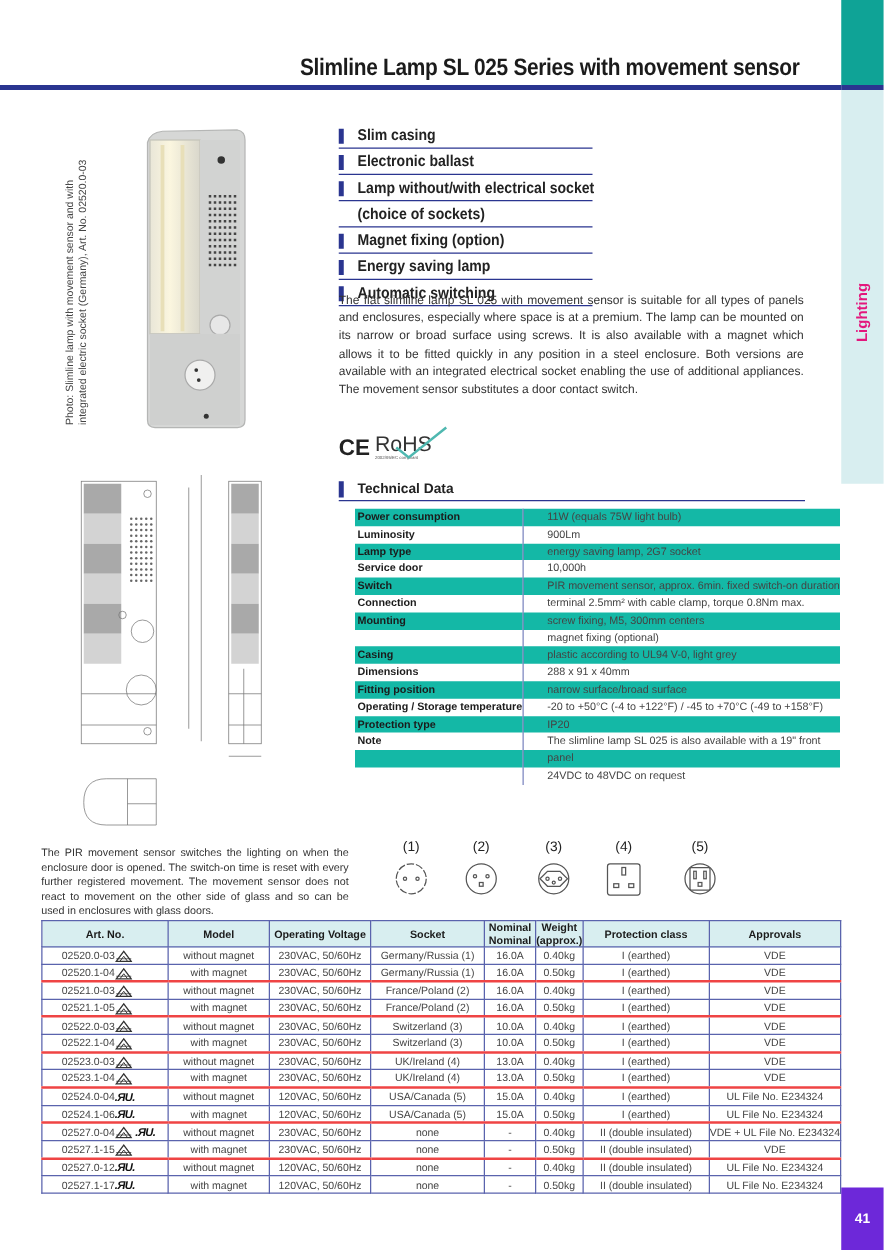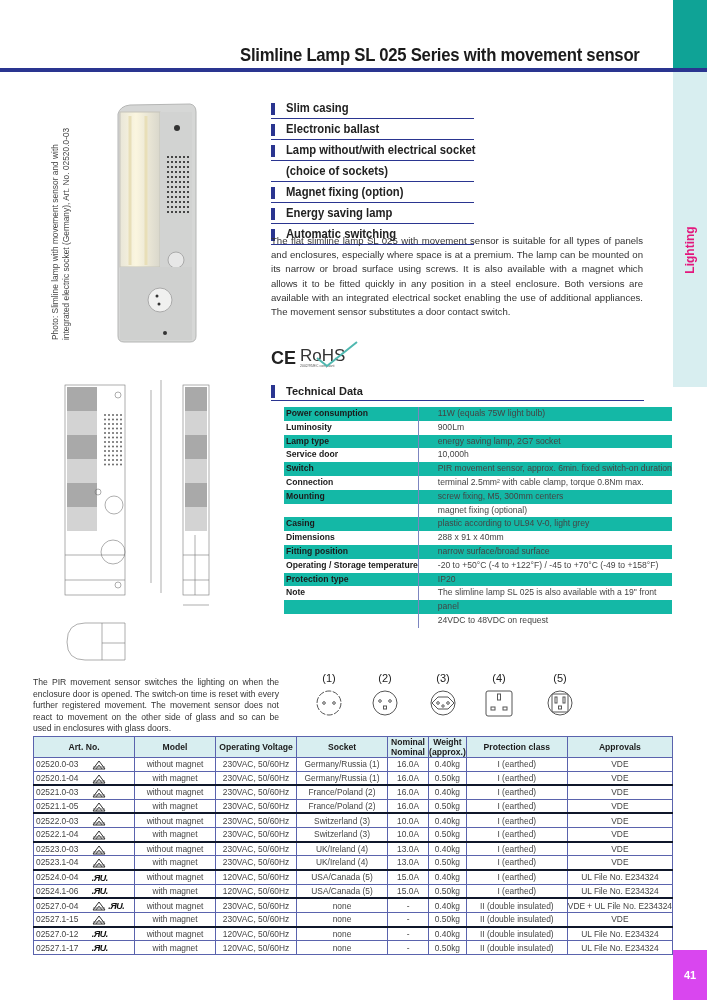--- a/index.html
+++ b/index.html
@@ -4,21 +4,21 @@
 <style>
   html,body{margin:0;padding:0;}
   body{width:707px;height:1000px;position:relative;background:#fff;font-family:"Liberation Sans",sans-serif;color:#222;overflow:hidden;}
   .abs{position:absolute;}
   
   #tab-top{left:673px;top:0;width:34px;height:68px;background:#0fa396;}
   #tab-rule{left:673px;top:68px;width:34px;height:4px;background:#2a3590;}
   #tab-body{left:673px;top:72px;width:34px;height:315px;background:#d8eef0;}
   #tab-label{left:673px;top:200px;width:34px;height:100px;display:flex;align-items:center;justify-content:center;}
   #tab-label span{transform:rotate(-90deg);white-space:nowrap;color:#e3177d;font-weight:bold;font-size:12px;font-stretch:condensed;}
-  #page-num{left:673px;top:950px;width:34px;height:50px;background:#d946ef;color:#fff;font-weight:bold;font-size:11px;display:flex;align-items:center;justify-content:center;}
+  #page-num{left:673px;top:950px;width:34px;height:50px;background:#6d28d9;color:#fff;font-weight:bold;font-size:11px;display:flex;align-items:center;justify-content:center;}
   
   #title{left:240px;top:44px;font-size:19px;font-weight:bold;color:#1b1b1b;letter-spacing:-0.3px;transform:scaleX(0.88);transform-origin:left;white-space:nowrap;}
   #title-rule{left:0;top:68px;width:673px;height:4px;background:#2a3590;}
   
   #features{left:271px;top:98px;width:203px;}
   .feat{position:relative;height:20px;border-bottom:1px solid #2a3590;font-size:12.5px;font-weight:bold;line-height:20px;padding-left:15px;transform-origin:left;}
   .feat .bar{position:absolute;left:0;top:5px;width:4px;height:12px;background:#2a3590;}
   .feat span.txt{display:inline-block;transform:scaleX(0.9);transform-origin:left;white-space:nowrap;}
   #desc{left:271px;top:234px;width:372px;font-size:9.6px;line-height:14.2px;text-align:justify;color:#333;}
   
@@ -43,23 +43,23 @@
   
   #pir-text{left:33px;top:677px;width:246px;font-size:8.6px;line-height:11.6px;text-align:justify;color:#333;}
   
   .sock{position:absolute;top:672px;width:48px;text-align:center;}
   .sock .lbl{font-size:11px;color:#222;display:block;height:14px;}
   .sock svg{display:block;margin:2px auto 0;}
   
   #prod-table{left:33px;top:736px;width:640px;border-collapse:collapse;}
   #prod-table th{background:#d8eef0;font-size:8.6px;font-weight:bold;border:1px solid #5a63ad;height:20px;line-height:10px;padding:0;color:#1b1b1b;}
   #prod-table td{font-size:8.4px;color:#444;border:1px solid #5a63ad;height:12.6px;line-height:12px;padding:0;text-align:center;white-space:nowrap;}
-  #prod-table td.art{text-align:left;padding-left:2px;border-right:none;}
+  #prod-table td.art{text-align:right;padding-left:2px;border-right:none;}
   #prod-table td.icn{border-left:none;text-align:left;}
-  #prod-table tr.grp td{border-top:2px solid #0f172a;margin-top:18px;}
+  #prod-table tr.grp td{border-top:2px solid #ef4444;margin-top:18px;}
   .vde{display:inline-block;width:14px;height:10px;vertical-align:middle;}
   .ul{display:inline-block;font-weight:bold;font-size:9px;font-style:italic;color:#111;vertical-align:middle;letter-spacing:-0.5px;}
 </style>
 </head>
 <body>
 
 <div class="abs" id="tab-top"></div>
 <div class="abs" id="tab-rule"></div>
 <div class="abs" id="tab-body"></div>
 <div class="abs" id="tab-label">

